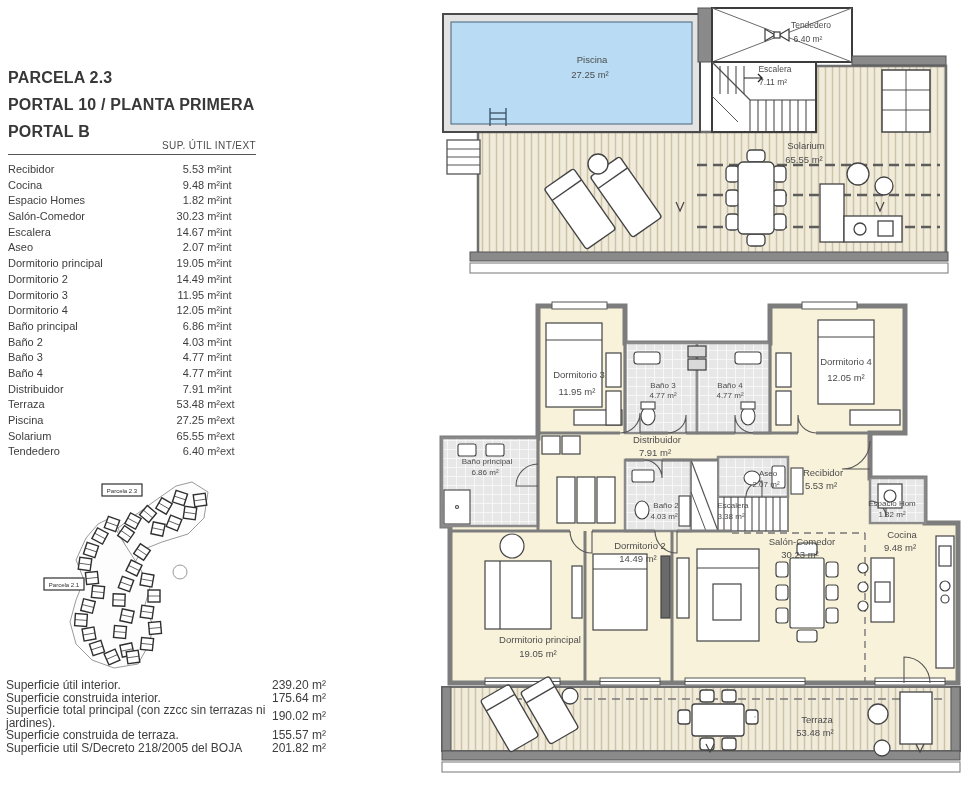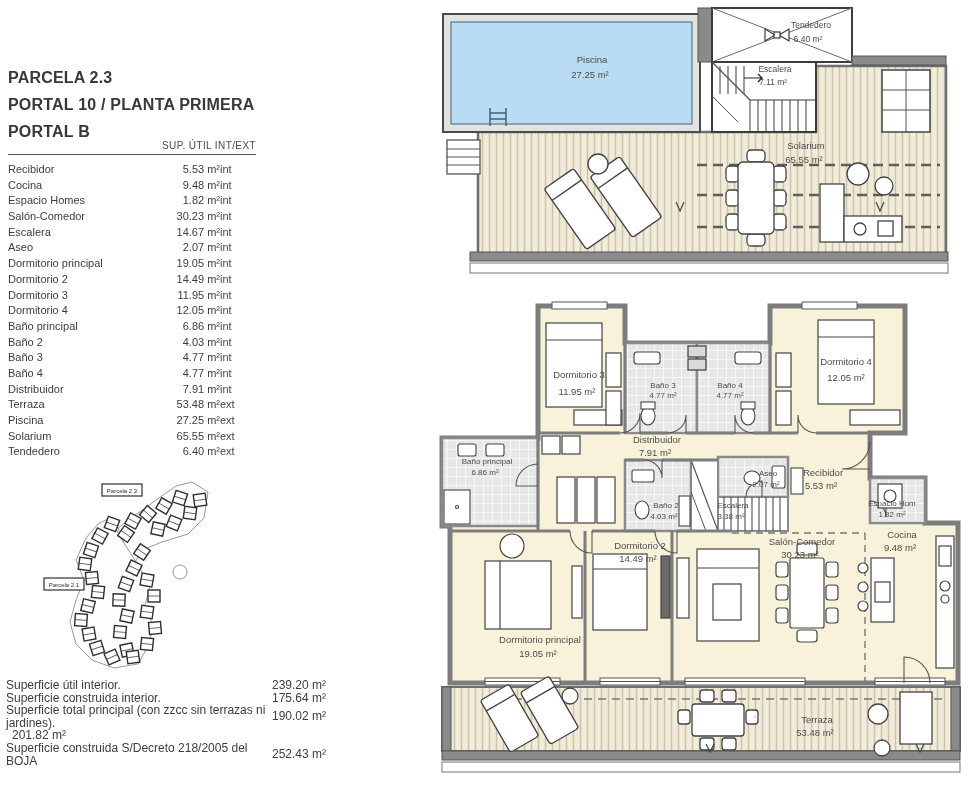--- a/index.html
+++ b/index.html
@@ -201,25 +201,26 @@
       </div>
       <div class="srow">
         <span class="slabel">Superficie construida interior.</span>
         <span class="sval">175.64 m²</span>
       </div>
       <div class="srow">
         <span class="slabel">Superficie total principal (con zzcc sin terrazas ni jardines).</span>
         <span class="sval">190.02 m²</span>
       </div>
       <div class="srow">
+        <span class="slabel">Superficie construida de terraza.</span>
+        <span class="sval">155.57 m²</span>
+      </div>
+      <div class="srow">
+        <span class="slabel">Superficie util S/Decreto 218/2005 del BOJA</span>
         <span class="sval">201.82 m²</span>
-      </div>
-      <div class="srow">
-        <span class="slabel">Superficie construida S/Decreto 218/2005 del BOJA</span>
-        <span class="sval">252.43 m²</span>
       </div>
     </div>
 
   <svg class="roofplan" width="545" height="292" viewBox="0 0 545 292">
     <defs>
       <pattern id="deckA" width="7" height="7" patternUnits="userSpaceOnUse">
         <rect width="7" height="7" fill="#f1ebdb"></rect>
         <line x1="3.5" y1="0" x2="3.5" y2="7" stroke="#cdc4a8" stroke-width="1.5"></line>
       </pattern>
     </defs>

